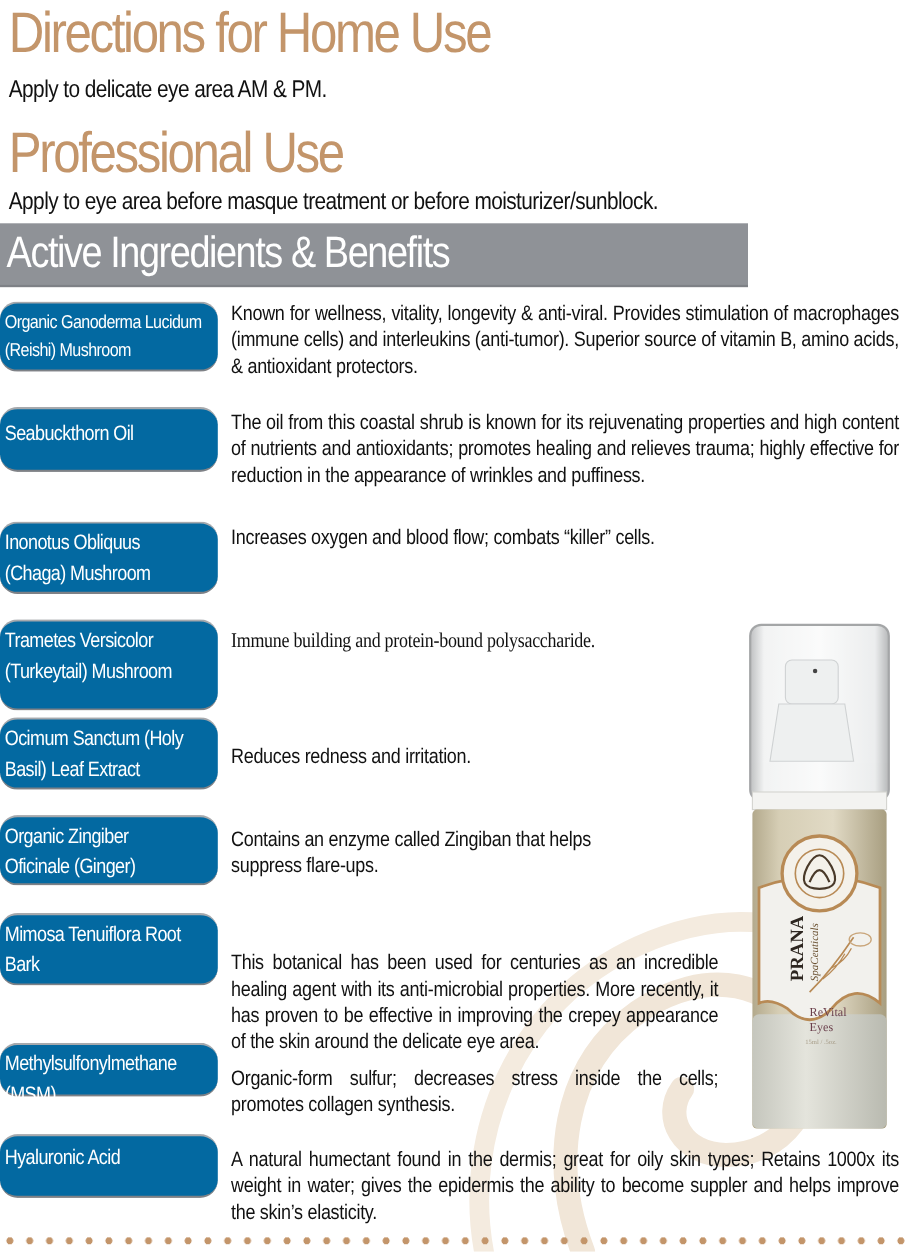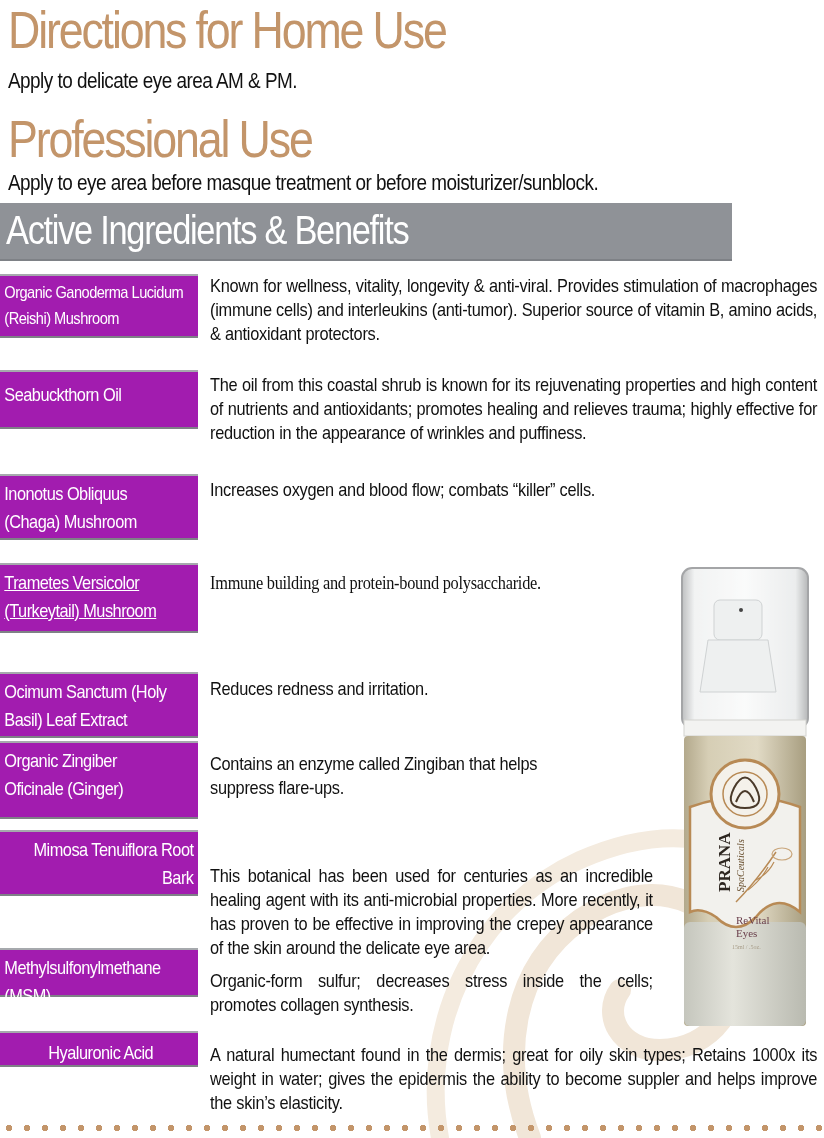--- a/index.html
+++ b/index.html
@@ -3,27 +3,27 @@
   <meta charset="utf-8">
   <style>
     html, body { margin: 0; padding: 0; background: #ffffff; }
     body { width: 824px; height: 1138px; position: relative; overflow: hidden;
            font-family: "Liberation Sans", sans-serif; color: #1a1a1a; }
     .swirl { position: absolute; left: 380px; top: 800px; width: 420px; height: 338px; z-index: 0; pointer-events: none; }
     .h-big { position: absolute; left: 8px; margin: 0; font-weight: normal; color: #c3956a;
              font-size: 52px; letter-spacing: -2.5px; transform: scaleX(0.86); transform-origin: left top; white-space: nowrap; line-height: 1; }
     .sub { position: absolute; left: 8px; margin: 0; font-size: 22px; letter-spacing: -0.6px;
            transform: scaleX(0.86); transform-origin: left top; white-space: nowrap; line-height: 1; color: #111; }
-    .section-bar { position: absolute; left: 0; top: 203px; width: 732px; height: 58px; background: #8f9297;
+    .section-bar { position: absolute; left: 0; top: 203px; width: 680px; height: 58px; background: #8f9297;
                    border-bottom: 2px solid #7e8186; box-sizing: border-box; }
     .section-bar span { position: absolute; left: 6px; top: 7px; color: #fff; font-size: 40px; letter-spacing: -1.5px;
                         transform: scaleX(0.86); transform-origin: left top; white-space: nowrap; line-height: 1; }
     .row { position: absolute; left: 0; width: 824px; z-index: 1; }
-    .label { position: absolute; left: 0; width: 198px; background: #a21caf; color: #fff;
-             border-top: 2px solid #a6a9ad; border-bottom: 2px solid #7e8186; box-sizing: border-box; }
+    .label { position: absolute; left: 0; width: 198px; background: #0369a1; color: #fff;
+             border-top: 2px solid #a6a9ad; border-bottom: 2px solid #7e8186; box-sizing: border-box; border-radius: 16px; }
     .label span { display: block; padding: 4px 0 0 5px; font-size: 19px; line-height: 28px; letter-spacing: -0.6px;
                   transform: scaleX(0.86); transform-origin: left top; width: 230px; }
     .desc { position: absolute; left: 210px; font-size: 19px; line-height: 24px; color: #111;
             text-align: justify; }
     .desc span { display: block; transform: scaleX(0.86); transform-origin: left top; letter-spacing: -0.3px; }
     .dots { position: absolute; left: 0; top: 1124px; width: 824px; height: 8px; z-index: 1;
             background-image: radial-gradient(circle, #c3956a 3px, transparent 3.4px);
             background-size: 18px 8px; background-position: 0 0; }
     .bottle { position: absolute; left: 676px; top: 562px; width: 138px; height: 472px; z-index: 2; }
   </style>
@@ -66,66 +66,66 @@
 <div class="row" style="top:474px;">
   <div class="label" style="height:66px;">
     <span style="width:180px;">Inonotus Obliquus (Chaga) Mushroom</span>
   </div>
   <div class="desc" style="top:4px; width:706px;">
     <span style="width:706px;">Increases oxygen and blood flow; combats “killer” cells.</span>
   </div>
 </div>
 
 <div class="row" style="top:563px;">
-  <div class="label" style="height:70px;text-decoration:underline;">
+  <div class="label" style="height:83px;">
     <span style="width:195px;">Trametes Versicolor (Turkeytail) Mushroom</span>
   </div>
   <div class="desc" style="top:8px; width:520px;font-family:Liberation Serif, serif;">
     <span style="width:600px;">Immune building and protein-bound polysaccharide.</span>
   </div>
 </div>
 
 <div class="row" style="top:652px;">
-  <div class="label" style="height:66px;margin-top:20px;">
+  <div class="label" style="height:66px;">
     <span style="width:220px;">Ocimum Sanctum (Holy Basil) Leaf Extract</span>
   </div>
   <div class="desc" style="top:25px; width:520px;">
     <span style="width:600px;">Reduces redness and irritation.</span>
   </div>
 </div>
 
 <div class="row" style="top:741px;">
-  <div class="label" style="height:78px;">
+  <div class="label" style="height:64px;">
     <span style="width:175px;">Organic Zingiber Oficinale (Ginger)</span>
   </div>
   <div class="desc" style="top:11px; width:400px;">
     <span style="width:405px; text-align:left;">Contains an enzyme called Zingiban that helps suppress flare-ups.</span>
   </div>
 </div>
 
 <div class="row" style="top:830px;">
-  <div class="label" style="height:66px;text-align:right;">
+  <div class="label" style="height:66px;">
     <span style="width:220px;">Mimosa Tenuiflora Root Bark</span>
   </div>
   <div class="desc" style="top:34px; width:443px;">
     <span style="width:515px;">This botanical has been used for centuries as an incredible healing agent with its anti-microbial properties. More recently, it has proven to be effective in improving the crepey appearance of the skin around the delicate eye area.</span>
   </div>
 </div>
 
 <div class="row" style="top:948px;">
   <div class="label" style="height:49px;">
     <span style="width:220px;">Methylsulfonylmethane (MSM)</span>
   </div>
   <div class="desc" style="top:21px; width:443px;">
     <span style="width:515px;">Organic-form sulfur; decreases stress inside the cells; promotes collagen synthesis.</span>
   </div>
 </div>
 
 <div class="row" style="top:1031px;">
-  <div class="label" style="height:36px;padding-left:44px;">
+  <div class="label" style="height:58px;">
     <span style="padding-top:6px;">Hyaluronic Acid</span>
   </div>
   <div class="desc" style="top:12px; width:706px;">
     <span style="width:706px;">A natural humectant found in the dermis; great for  oily skin types; Retains 1000x its weight in water; gives the epidermis the ability to become suppler and helps improve the skin’s elasticity.</span>
   </div>
 </div>
 
 <svg class="bottle" viewBox="0 0 138 472">
   <defs>
     <linearGradient id="cap" x1="0" x2="1">

